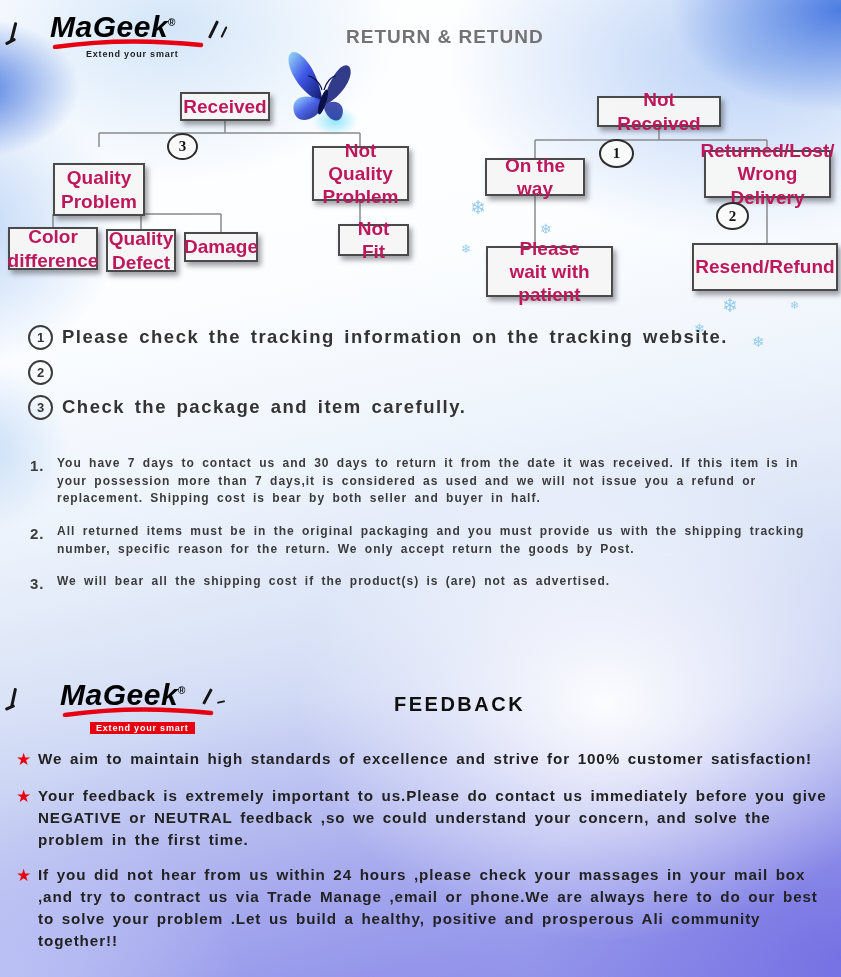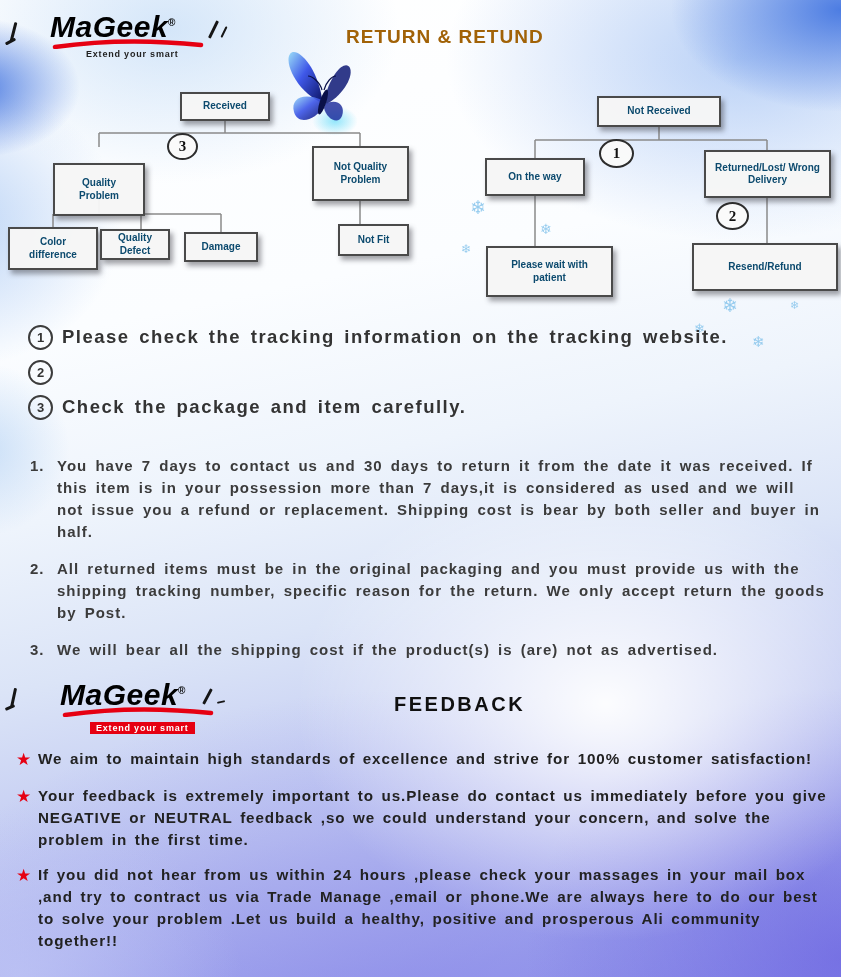--- a/index.html
+++ b/index.html
@@ -30,35 +30,35 @@
 
   
   .logo{position:absolute;z-index:3;}
   .logo-brand{font-size:30px;font-weight:bold;font-style:italic;color:#000;line-height:1;letter-spacing:.5px;}
   .logo-brand sup{font-size:10px;font-style:normal;}
   .logo-swoosh{display:block;margin:-3px 0 0 2px;}
   .logo-tagline{font-size:9px;font-weight:bold;color:#222;letter-spacing:.8px;margin:0 0 0 36px;}
   .logo--red .logo-tagline{background:#e60012;color:#fff;display:inline-block;padding:1px 6px;margin-left:30px;}
 
   .return-title{position:absolute;left:346px;top:26px;z-index:3;font-size:19px;font-weight:bold;
-                letter-spacing:1px;color:#a16207;text-align:right;}
+                letter-spacing:1px;color:#737373;text-align:right;}
   .feedback-title{position:absolute;left:394px;top:693px;z-index:3;font-size:20px;font-weight:bold;
                 letter-spacing:2.5px;color:#101010;}
 
   
   .flow-lines{position:absolute;left:0;top:0;z-index:2;}
   .fbox{position:absolute;z-index:3;background:rgba(246,246,246,.96);border:2px solid #4a4a4a;
         box-shadow:3px 4px 5px rgba(50,50,60,.45);display:flex;align-items:center;justify-content:center;
-        text-align:center;font-weight:bold;color:#0c4a6e;font-size:10px;line-height:1.22;
+        text-align:center;font-weight:bold;color:#be185d;font-size:19px;line-height:1.22;
         box-sizing:border-box;padding:2px 8px;}
   #fb-received{left:180px;top:92px;width:90px;height:29px;}
   #fb-quality-problem{left:53px;top:147px;width:92px;height:53px;margin-top:16px;}
   #fb-not-quality-problem{left:312px;top:146px;width:97px;height:55px;}
   #fb-color-difference{left:8px;top:227px;width:90px;height:43px;}
-  #fb-quality-defect{left:100px;top:229px;width:70px;height:31px;padding:2px 4px;}
+  #fb-quality-defect{left:106px;top:229px;width:70px;height:43px;padding:2px 4px;}
   #fb-damage{left:184px;top:232px;width:74px;height:30px;}
   #fb-not-fit{left:338px;top:224px;width:71px;height:32px;}
   #fb-not-received{left:597px;top:96px;width:124px;height:31px;}
   #fb-on-the-way{left:485px;top:158px;width:100px;height:38px;}
   #fb-returned-lost{left:704px;top:150px;width:127px;height:48px;padding:2px 6px;}
   #fb-please-wait{left:486px;top:246px;width:127px;height:51px;padding:2px 14px;}
   #fb-resend-refund{left:692px;top:243px;width:146px;height:48px;}
 
   .fbadge{position:absolute;z-index:4;background:rgba(250,250,250,.95);border:2px solid #2d2d2d;
           border-radius:50%;display:flex;align-items:center;justify-content:center;
@@ -74,21 +74,21 @@
   .note-circle{width:21px;height:21px;border:2px solid #3c3c3c;border-radius:50%;flex:none;
                display:flex;align-items:center;justify-content:center;font-size:13px;font-weight:bold;
                color:#333;margin-right:9px;}
   .note-text{font-size:18.5px;font-weight:600;letter-spacing:1.5px;word-spacing:3px;color:#333;}
 
   
   .policies{position:absolute;left:30px;top:455px;width:795px;z-index:3;}
   .policy{display:flex;margin-bottom:15px;}
   .policy-num{flex:none;width:27px;font-size:15px;font-weight:bold;color:#3b3b3b;letter-spacing:1px;
               line-height:1.47;}
-  .policy-text{font-size:15px;font-weight:bold;color:#3b3b3b;letter-spacing:1px;word-spacing:3px;
+  .policy-text{font-size:12px;font-weight:bold;color:#3b3b3b;letter-spacing:1px;word-spacing:3px;
                line-height:1.47;}
 
   
   .bullets{position:absolute;left:16px;top:748px;width:812px;z-index:3;}
   .bullet{display:flex;margin-bottom:13px;}
   .bullet-star{flex:none;width:22px;color:#e60012;font-size:17px;line-height:1.4;}
   .bullet-text{font-size:15.2px;font-weight:bold;color:#222;letter-spacing:.9px;word-spacing:2.5px;
                line-height:1.45;}
 </style>
 </head>

